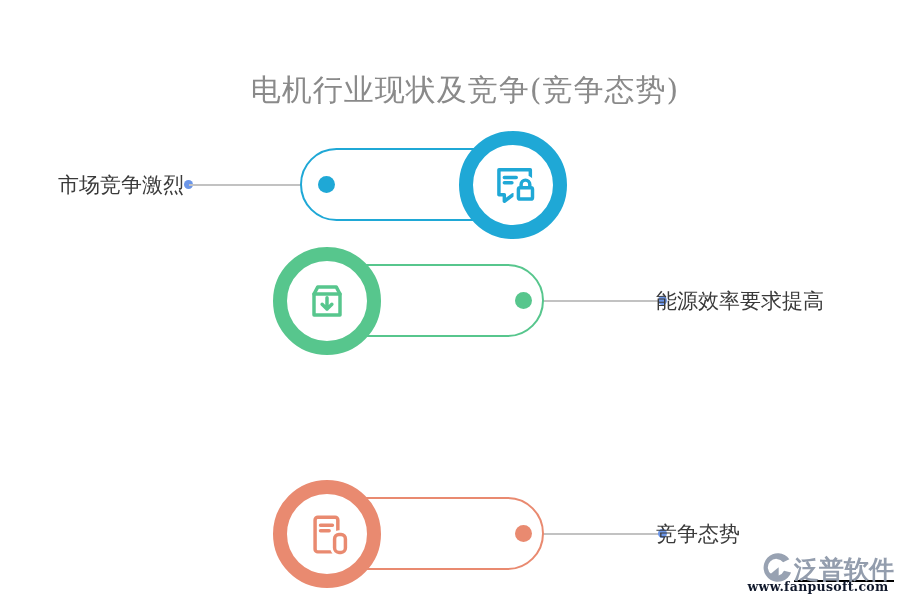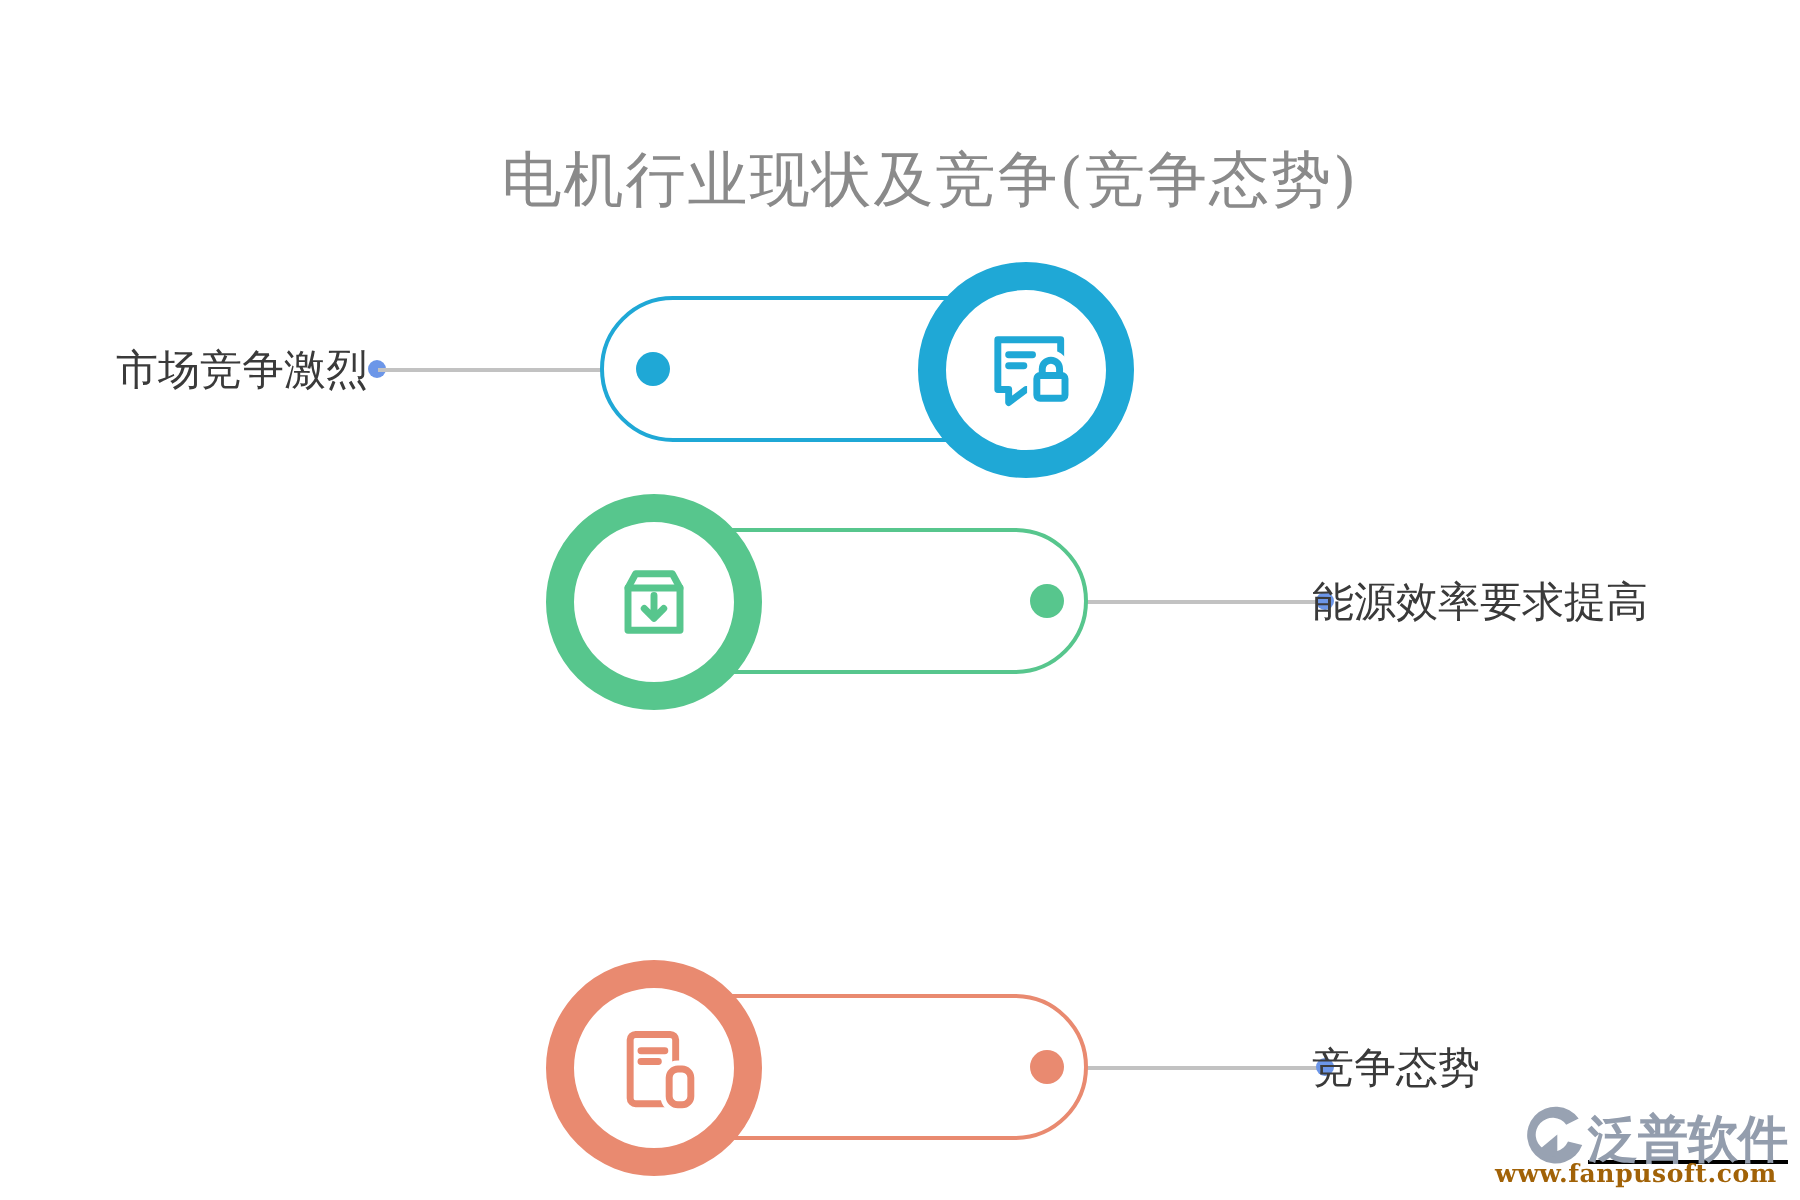--- a/index.html
+++ b/index.html
@@ -112,16 +112,16 @@
   </div>
 
   <div class="watermark">
     <div class="wm-top">
       <svg class="wm-logo" viewBox="0 0 36 36">
         <path fill="#98a2b2" d="M33 7 A16 16 0 1 0 35 22 L27 20 A9.5 9.5 0 1 1 26 10.5 Z"></path>
         <path fill="#98a2b2" d="M9 26 L21 16 L21 29 Z"></path>
       </svg>
       <span class="wm-brand" style="color: rgb(147, 157, 173);">泛普软件</span>
     </div>
-    <div class="wm-url" style="color: #a16207;">www.fanpusoft.com</div>
+    <div class="wm-url" style="color: #0f172a;">www.fanpusoft.com</div>
   </div>
 
 </div>
 
 </body></html>

